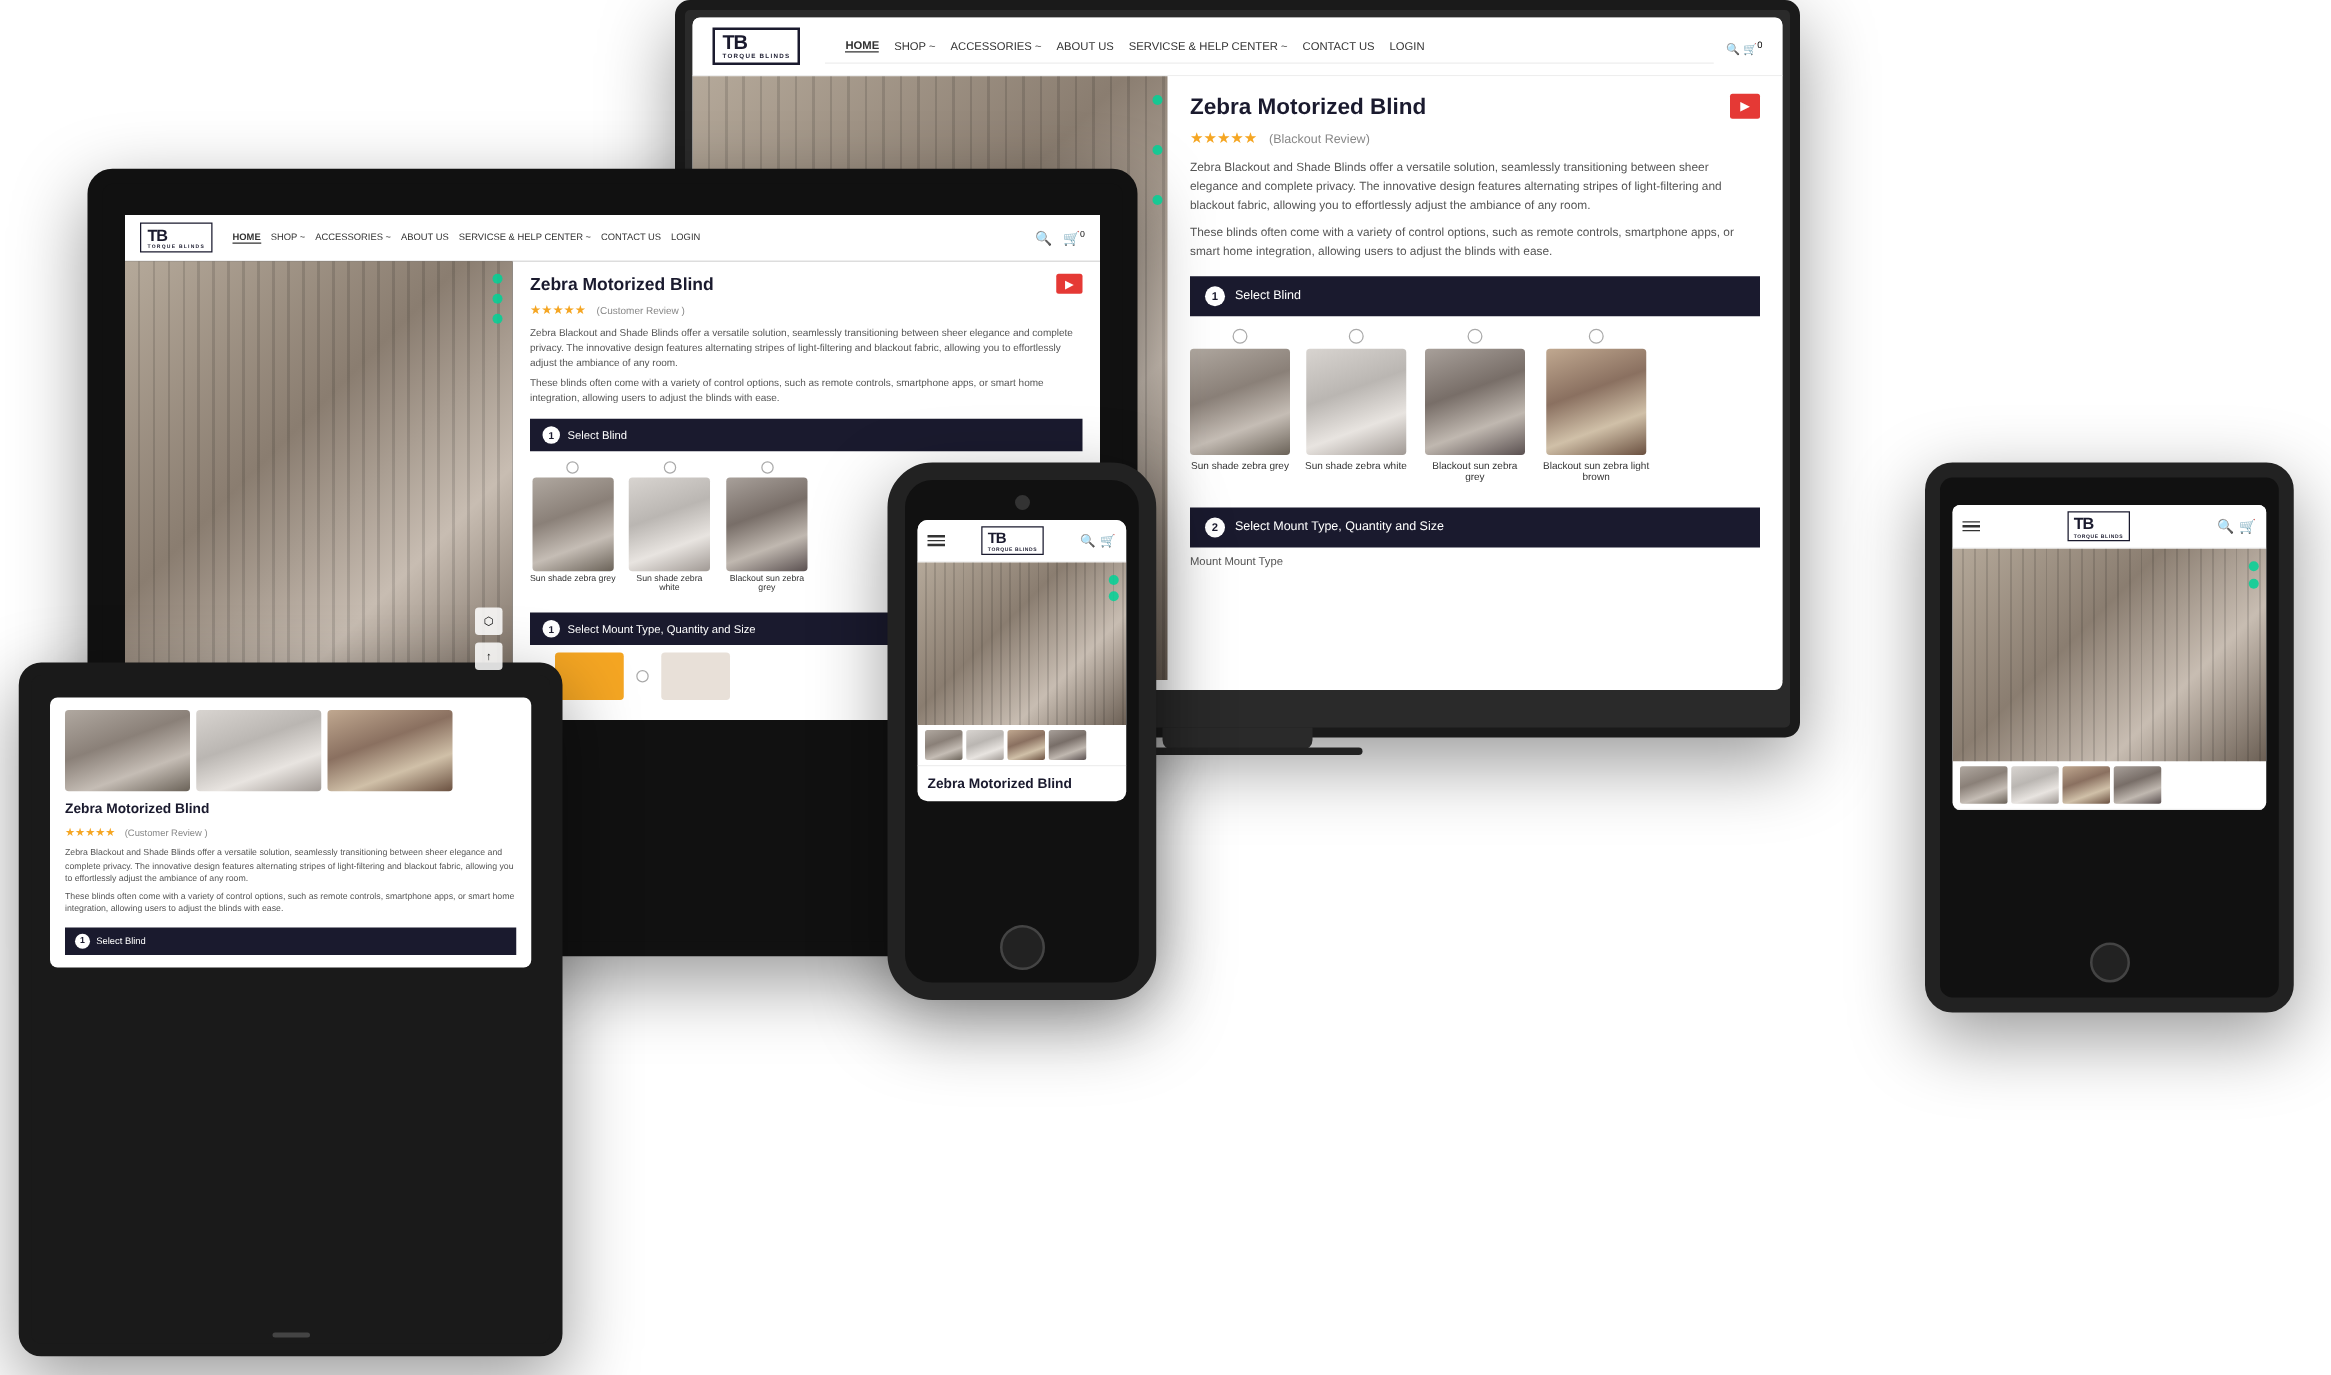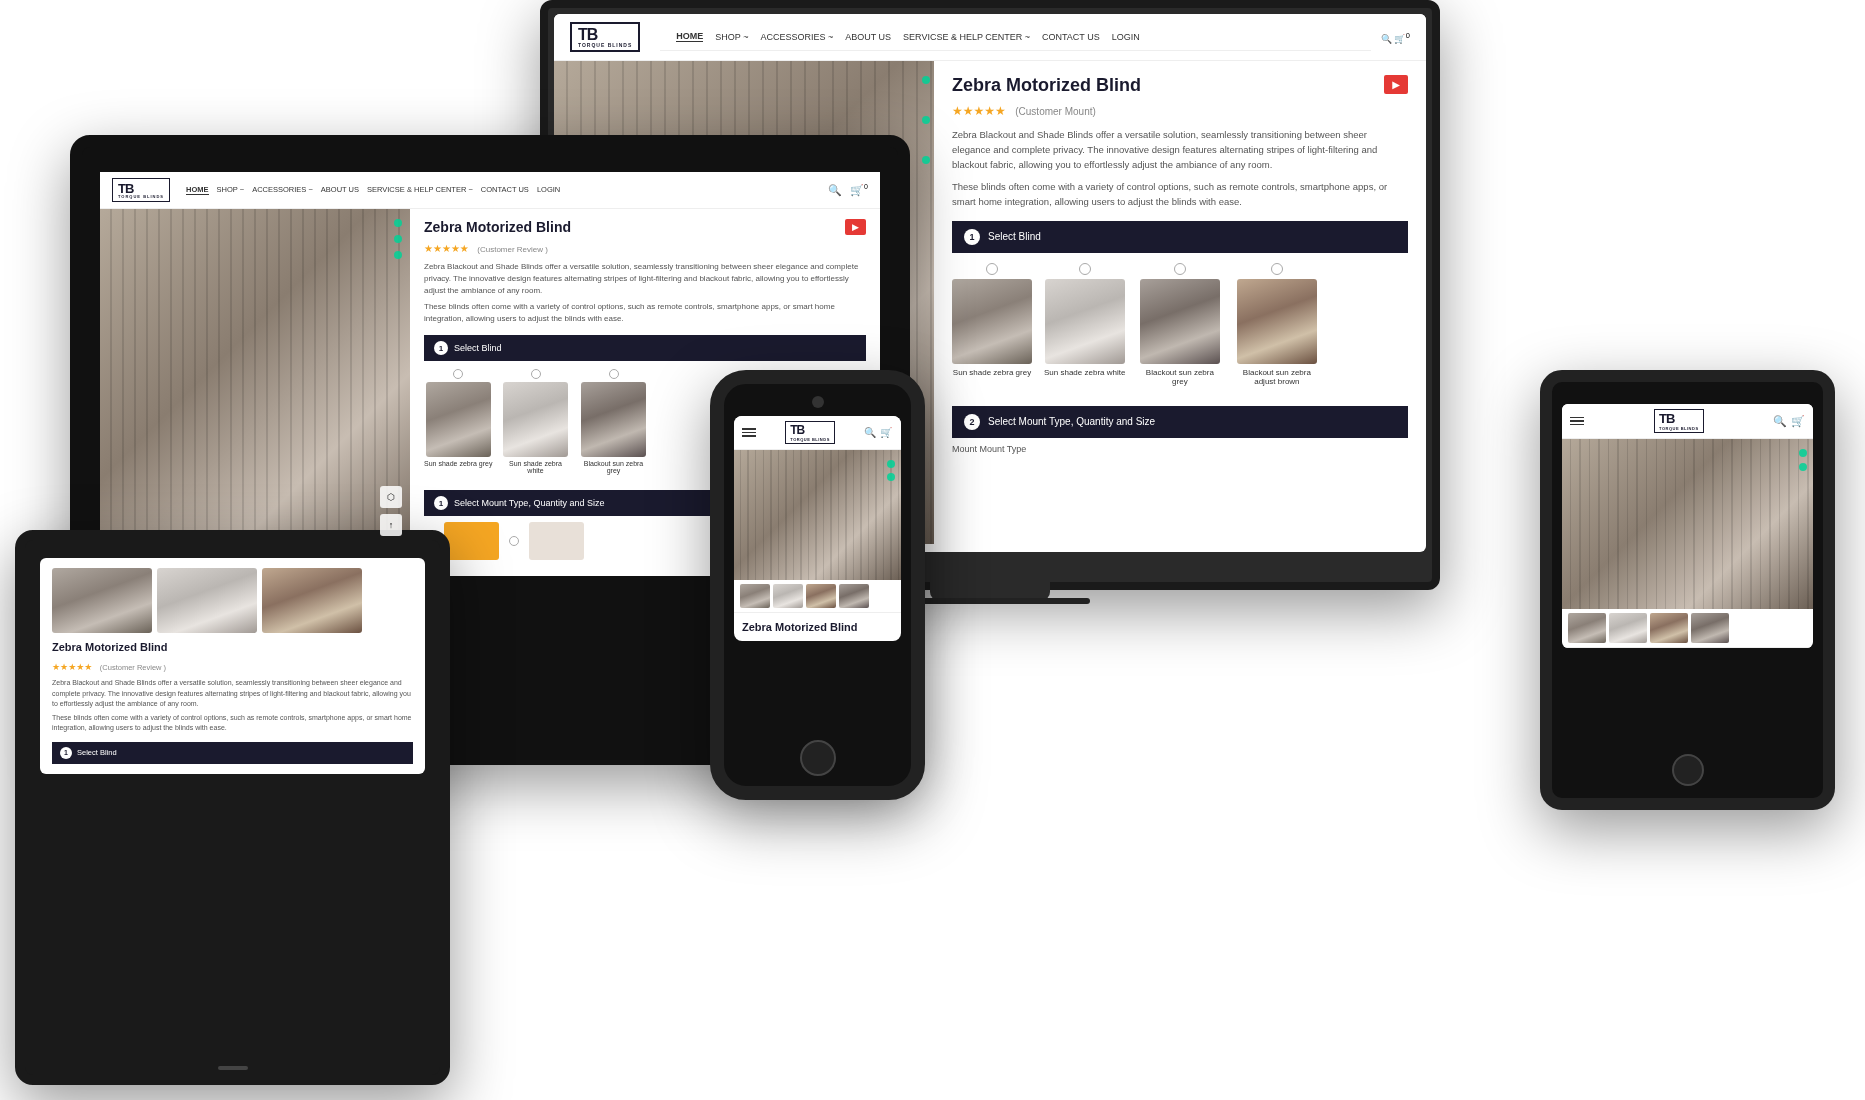--- a/index.html
+++ b/index.html
@@ -576,21 +576,21 @@
           <div class="green-dot"></div>
         </div>
       </div>
       <div class="monitor-right">
         <div style="position:relative;">
           <div class="monitor-product-title">Zebra Motorized Blind</div>
           <button class="red-btn" style="position:absolute; right:0; top:0;">▶</button>
         </div>
         <div style="margin:4px 0 2px;">
           <span class="monitor-stars">★★★★★</span>
-          <span class="monitor-review-text">(Customer Mount)</span>
+          <span class="monitor-review-text">(Blackout Review)</span>
         </div>
         <p class="monitor-desc">Zebra Blackout and Shade Blinds offer a versatile solution, seamlessly transitioning between sheer elegance and complete privacy. The innovative design features alternating stripes of light-filtering and blackout fabric, allowing you to effortlessly adjust the ambiance of any room.</p>
         <p class="monitor-desc" style="margin-top:6px;">These blinds often come with a variety of control options, such as remote controls, smartphone apps, or smart home integration, allowing users to adjust the blinds with ease.</p>
 
         <div class="monitor-select-bar">
           <div class="num">1</div>
           <span>Select Blind</span>
         </div>
         <div class="monitor-blind-opts">
           <div class="monitor-blind-opt">
@@ -604,21 +604,21 @@
             <span class="monitor-blind-label">Sun shade zebra white</span>
           </div>
           <div class="monitor-blind-opt">
             <div class="monitor-radio"></div>
             <div class="monitor-swatch swatch-grey2"></div>
             <span class="monitor-blind-label">Blackout sun zebra grey</span>
           </div>
           <div class="monitor-blind-opt">
             <div class="monitor-radio"></div>
             <div class="monitor-swatch swatch-brown"></div>
-            <span class="monitor-blind-label">Blackout sun zebra adjust brown</span>
+            <span class="monitor-blind-label">Blackout sun zebra light brown</span>
           </div>
         </div>
 
         <div class="monitor-select-bar2">
           <div class="num">2</div>
           <span>Select Mount Type, Quantity and Size</span>
         </div>
         <p style="font-size:9px; color:#555; margin-top:6px;">Mount Mount Type</p>
       </div>
     </div>

